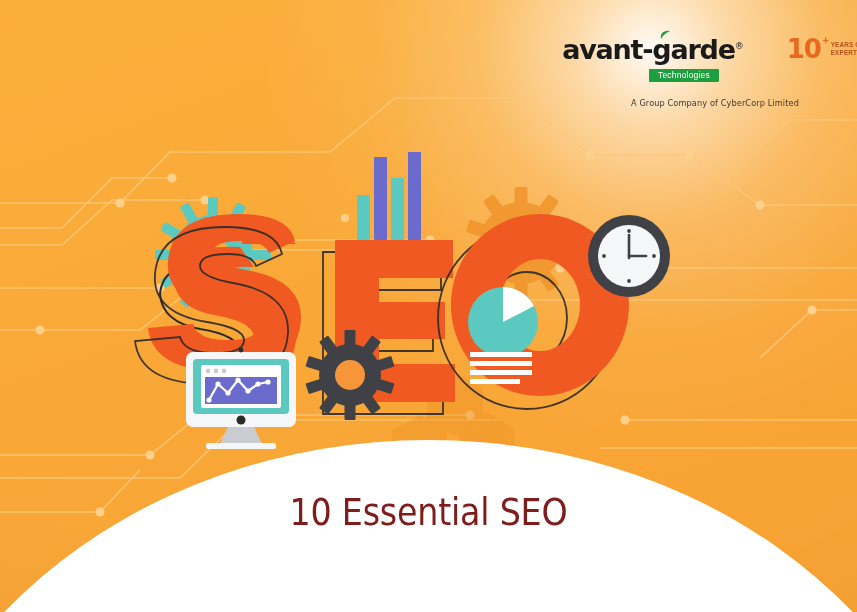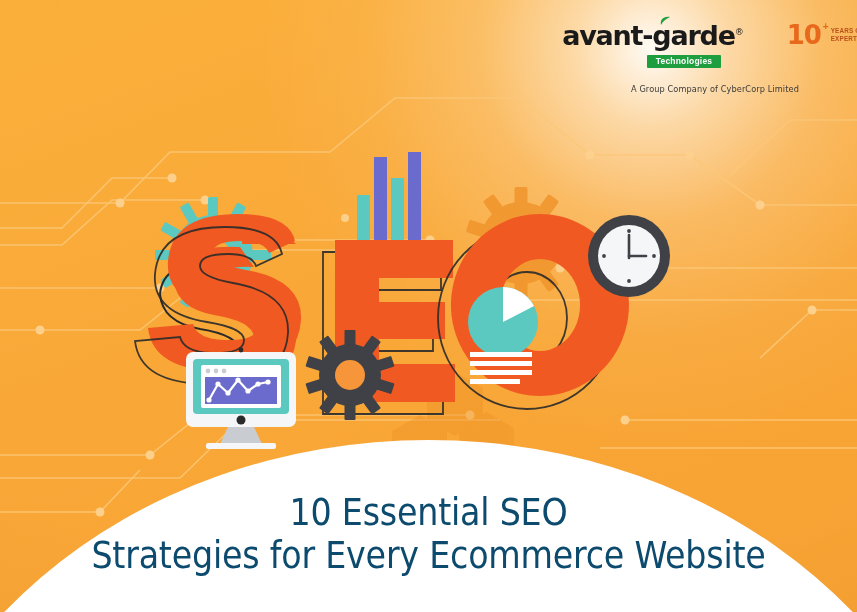--- a/index.html
+++ b/index.html
@@ -21,21 +21,21 @@
   }
   .bg-vign{
     position:absolute;inset:0;
     background:radial-gradient(ellipse 120% 95% at 50% 45%, rgba(0,0,0,0) 55%, rgba(160,80,0,0.10) 100%);
   }
 
   .circuit{position:absolute;inset:0;}
 
   
   #logo{
-    position:absolute;top:20px;left:600px;width:230px;height:62px;
+    position:absolute;top:34px;left:600px;width:230px;height:62px;
     text-align:center;
   }
   .logo-row{display:flex;align-items:center;justify-content:center;gap:8px;}
   .logo-word{
     font-family:"DejaVu Sans",sans-serif;
     font-size:27px;font-weight:700;letter-spacing:-1.2px;
     color:#1a1a1a;line-height:1;position:relative;white-space:nowrap;
   }
   .logo-word .leaf{
     position:absolute;top:-6px;left:97px;width:12px;height:12px;
@@ -49,40 +49,40 @@
     font-family:"DejaVu Sans",sans-serif;
     font-size:26px;font-weight:700;color:#E8681C;letter-spacing:-1px;margin-left:28px;
   }
   .badge-plus{font-size:10px;color:#E8681C;font-weight:700;align-self:flex-start;}
   .badge-txt{
     font-size:6.3px;font-weight:700;color:#B9501A;text-align:left;
     letter-spacing:.2px;line-height:1.28;
   }
   .logo-tech{
     display:inline-block;background:#1E9E3E;color:#fff;
-    font-size:8.5px;font-weight:700;letter-spacing:.2px;
+    font-size:8.5px;font-weight:400;letter-spacing:.2px;
     padding:1.5px 9px 2px;margin-top:2px;border-radius:1px;
   }
   .logo-tag{
     margin-top:16px;font-size:8.2px;color:#3a3a3a;
     font-family:"DejaVu Sans",sans-serif;letter-spacing:.1px;
   }
 
   
   #art{position:absolute;left:0;top:0;width:857px;height:612px;}
 
   
   .white-oval{
     position:absolute;left:-120px;top:440px;
     width:1097px;height:470px;
     background:#ffffff;border-radius:50% 50% 0 0 / 100% 100% 0 0;
   }
   #title{
     position:absolute;left:0;top:492px;width:857px;
-    text-align:center;color:#0c4a6e;
+    text-align:center;color:#7f1d1d;
     font-family:"DejaVu Sans Condensed","DejaVu Sans",sans-serif;
     font-size:37px;font-weight:400;line-height:1.16;
     letter-spacing:-.2px;
   }
   #title .l2{display:block;}
 </style>
 </head>
 <body>
 
 <div id="banner">
@@ -303,16 +303,15 @@
     <div style="margin-left:-62px;">
       <span class="logo-tech">Technologies</span>
     </div>
     <div class="logo-tag">A Group Company of CyberCorp Limited</div>
   </div>
 
   <div class="white-oval"></div>
 
   <div id="title">
     <span class="l1">10 Essential SEO</span>
-    <span class="l2">Strategies for Every Ecommerce Website</span>
   </div>
 
 </div>
 
 </body></html>

